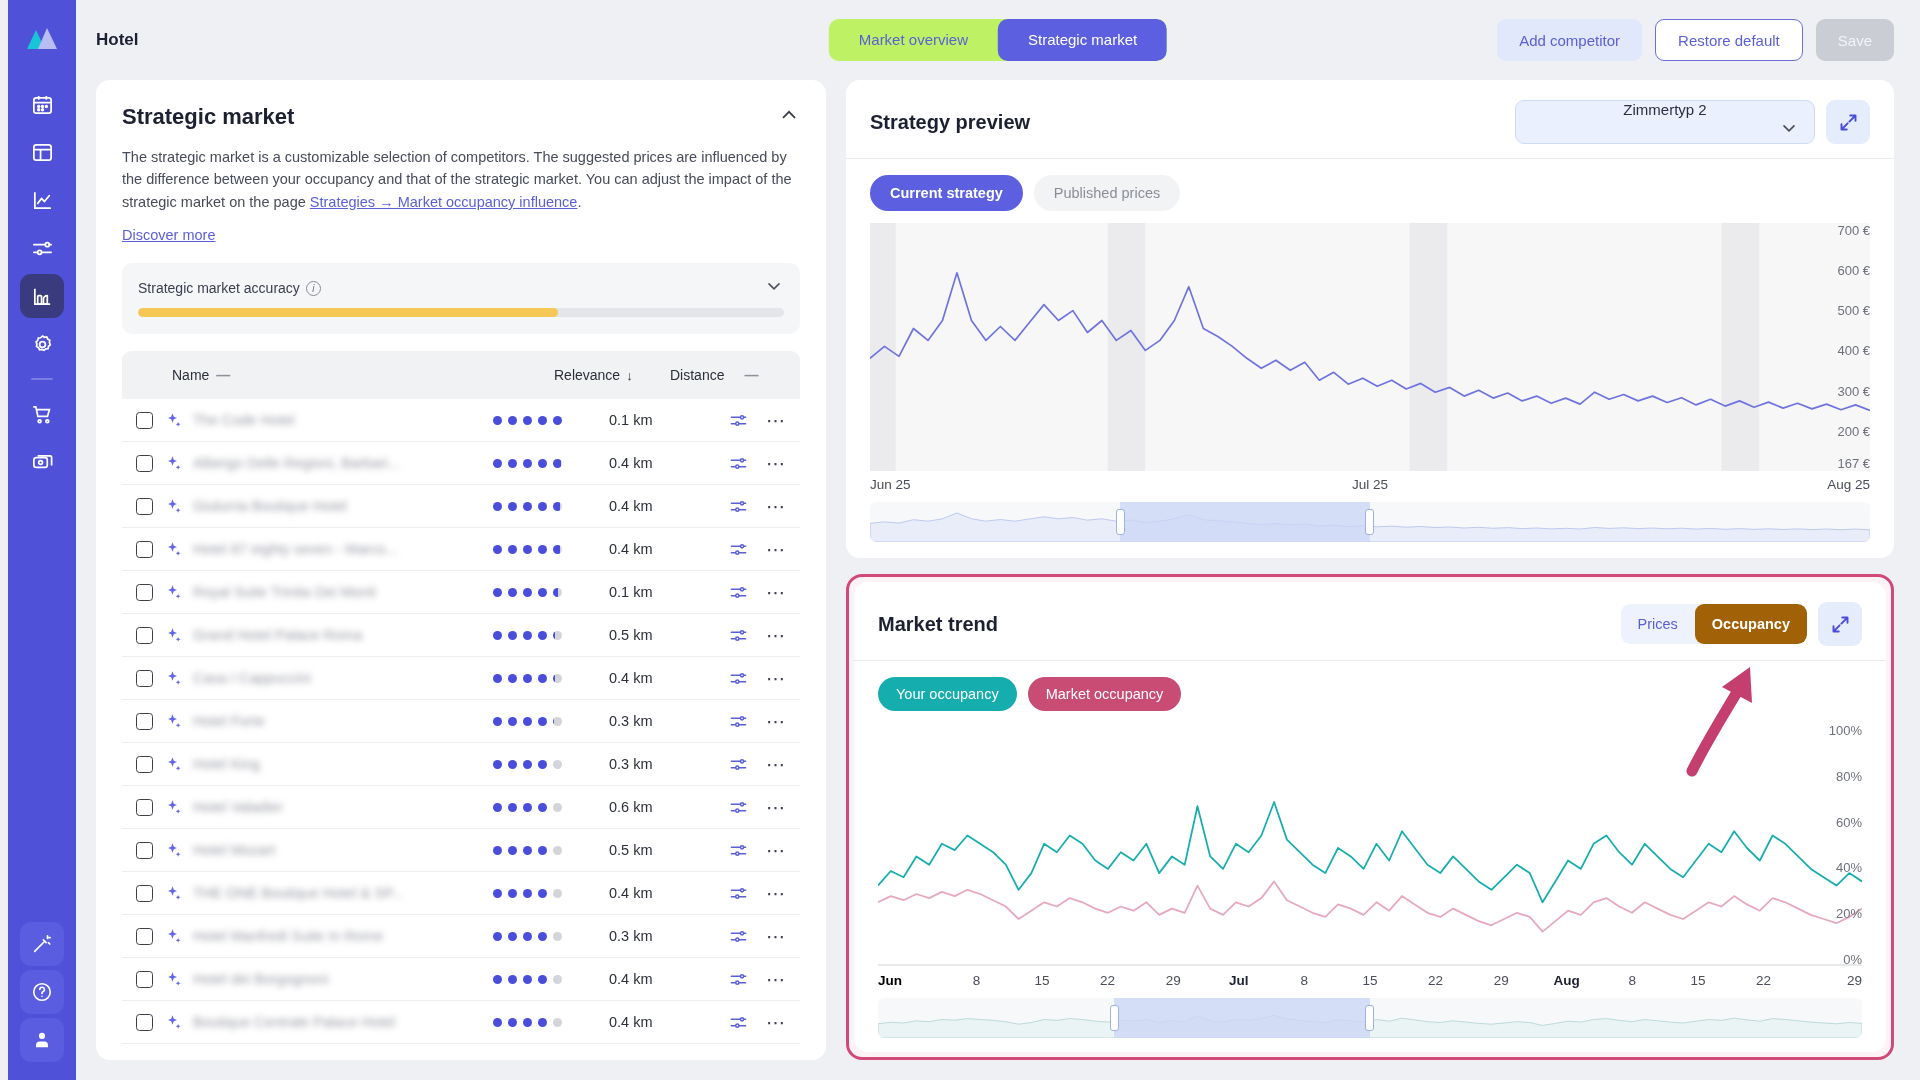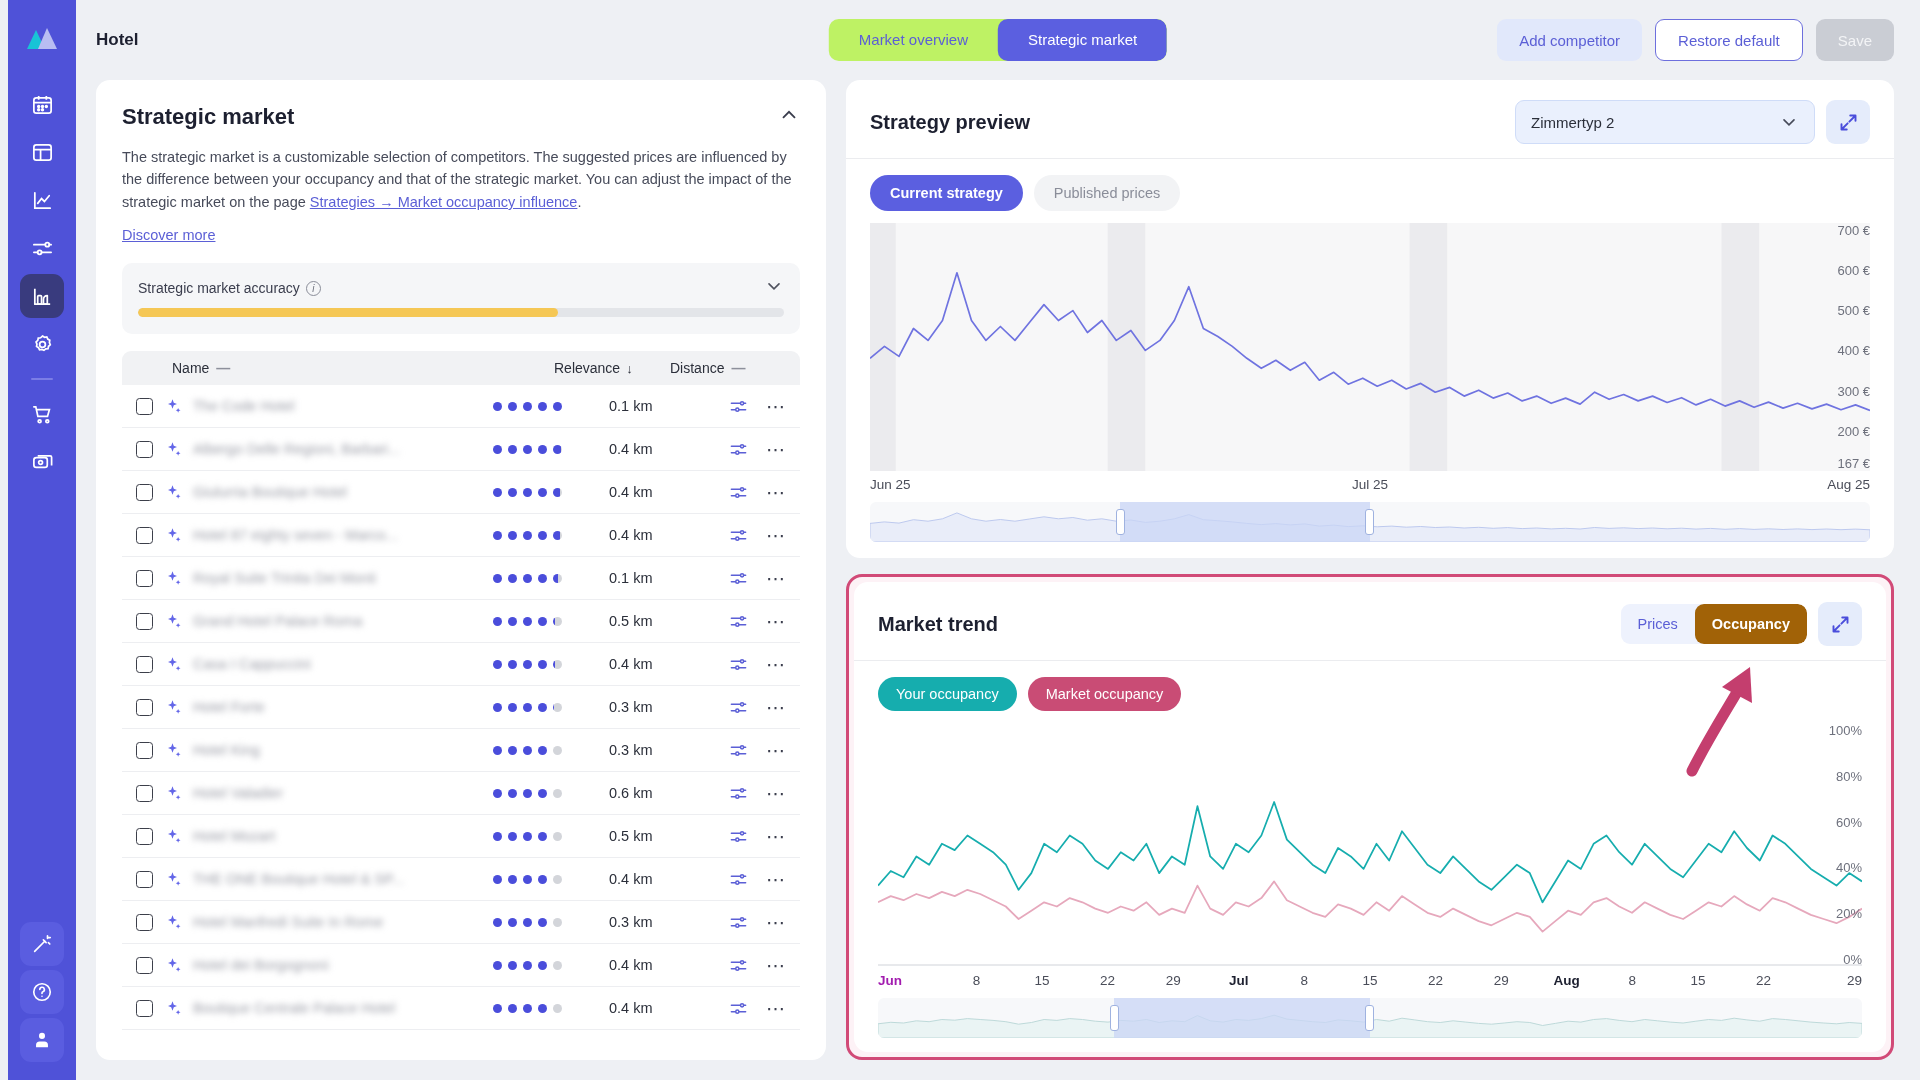--- a/index.html
+++ b/index.html
@@ -84,25 +84,25 @@
     font-size: 10px; color: #6e717d; margin-left: 6px; font-style: italic; line-height: 1;
   }
   .accuracy-chev { margin-left: auto; color: #50535f; cursor: pointer; }
   .bar-track { margin-top: 12px; height: 9px; border-radius: 5px; background: #e3e5e9; overflow: hidden; }
   .bar-fill { height: 100%; border-radius: 5px; background: #f5c755; }
 
   
   .tbl { margin-top: 17px; flex: 1; min-height: 0; display: flex; flex-direction: column; }
   .tbl-head {
     background: #f1f2f4; border-radius: 9px 9px 0 0; display: flex; align-items: center;
-    height: 34px; padding: 0 14px; font-size: 14px; color: #2b2f3a;
+    height: 48px; padding: 0 14px; font-size: 14px; color: #2b2f3a;
   }
   .th-name { flex: 1; display: flex; align-items: center; gap: 7px; padding-left: 36px; }
   .th-rel { width: 116px; display: flex; align-items: center; gap: 6px; }
-  .th-dist { width: 116px; display: flex; align-items: flex-end; gap: 7px; }
+  .th-dist { width: 116px; display: flex; align-items: flex-end; gap: 20px; }
   .dash { color: #8d909b; font-weight: bold; }
   .arrow-dn { color: #2b2f3a; font-size: 13px; }
   .tbl-body { overflow: hidden; flex: 1; }
   .row {
     display: flex; align-items: center; height: 43px; padding: 0 14px;
     border-bottom: 1px solid #edeef1; background: #fff;
   }
   .cb {
     width: 17px; height: 17px; border: 1.6px solid #3c3f4a; border-radius: 3.5px;
     flex: 0 0 17px; cursor: pointer; background: #fff;
@@ -121,21 +121,21 @@
   .dots-btn { color: #3a3d4d; cursor: pointer; font-size: 19px; letter-spacing: 1px; line-height: 1; }
 
   
   .sp-card { padding: 20px 24px 16px 24px; }
   .panel-head { display: flex; align-items: center; }
   .panel-title { font-size: 20px; font-weight: bold; color: #1d2030; }
   .panel-head-right { margin-left: auto; display: flex; align-items: center; gap: 11px; }
   .select {
     width: 300px; height: 44px; background: #eaf0fd; border: 1px solid #cfdcf8;
     border-radius: 9px; display: flex; align-items: center; padding: 0 15px;
-    font-size: 15px; color: #2b2f3a; cursor: pointer;
+    font-size: 15px; color: #2b2f3a; cursor: pointer; flex-direction: column;
   }
   .select .cv { margin-left: auto; color: #474b5a; }
   .icon-square {
     width: 44px; height: 44px; border-radius: 9px; background: #e5ecfb;
     display: flex; align-items: center; justify-content: center; color: #4a4ddb; cursor: pointer;
   }
   .divider { height: 1px; background: #ebecef; margin: 14px -24px 0 -24px; }
   .pills { display: flex; gap: 11px; margin-top: 16px; }
   .pill {
     height: 36px; padding: 0 20px; border-radius: 18px; display: flex; align-items: center;
@@ -895,21 +895,21 @@
                   <div>40%</div>
                   <div>20%</div>
                   <div>0%</div>
                 </div>
               <svg class="arrow-ann" width="120" height="120" viewBox="0 0 120 120" style="right:78px;top:-64px">
                 <path d="M28 112 C 44 80, 62 52, 76 28" stroke="#c43e6e" stroke-width="11" fill="none" stroke-linecap="round"></path>
                 <path d="M86 8 L 88 44 L 58 28 Z" fill="#c43e6e"></path>
               </svg>
             </div>
             <div class="xlabels" id="mt-xlabels">
-                <div style="flex: 1 1 0%; text-align: left; font-weight: bold; color: #a21caf;">Jun</div>
+                <div style="flex: 1 1 0%; text-align: left; font-weight: bold; color: #000000;">Jun</div>
                 <div style="flex: 1 1 0%; text-align: center;">8</div>
                 <div style="flex: 1 1 0%; text-align: center;">15</div>
                 <div style="flex: 1 1 0%; text-align: center;">22</div>
                 <div style="flex: 1 1 0%; text-align: center;">29</div>
                 <div style="flex: 1 1 0%; text-align: center; font-weight: bold; color: rgb(29, 32, 48);">Jul</div>
                 <div style="flex: 1 1 0%; text-align: center;">8</div>
                 <div style="flex: 1 1 0%; text-align: center;">15</div>
                 <div style="flex: 1 1 0%; text-align: center;">22</div>
                 <div style="flex: 1 1 0%; text-align: center;">29</div>
                 <div style="flex: 1 1 0%; text-align: center; font-weight: bold; color: rgb(29, 32, 48);">Aug</div>

